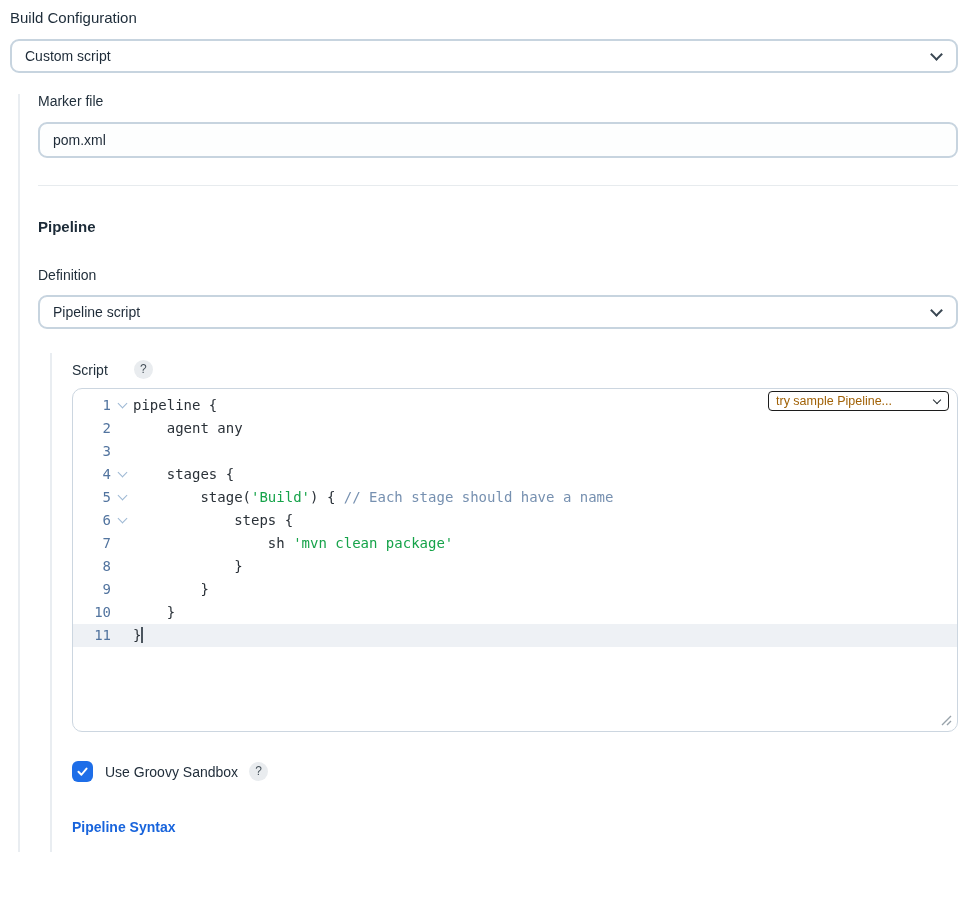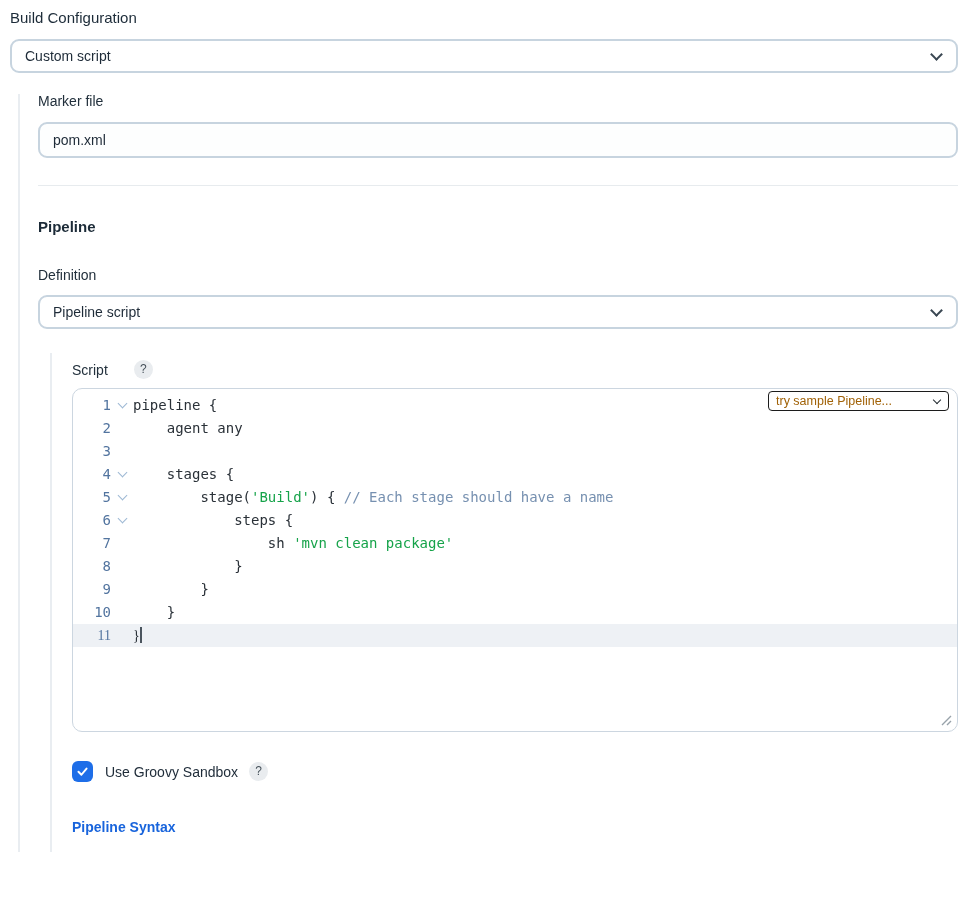--- a/index.html
+++ b/index.html
@@ -53,21 +53,21 @@
   }
 
   
   .editor {
     position:relative; margin-top:9px; height:344px;
     border:1px solid #ccd6e0; border-radius:10px; background:#ffffff;
     font-family:"DejaVu Sans Mono","Liberation Mono",monospace; font-size:14px;
     padding-top:5px; overflow:hidden;
   }
   .code-line { display:flex; height:23px; line-height:23px; width:100%; }
-  .code-line.active { background:#eef1f5;font-family:Liberation Serif, serif; }
+  .code-line.active { background:#eef1f5; }
   .ln { width:38px; text-align:right; color:var(--ln-blue,#52749f); flex:0 0 auto; }
   .foldcol { width:22px; display:flex; align-items:center; justify-content:center; flex:0 0 auto; }
   .fold-chev { width:7px; height:7px; margin-top:-4px; border-right:1.5px solid #9db8d4; border-bottom:1.5px solid #9db8d4; transform:rotate(45deg); }
   .codetxt { white-space:pre; color:#2a3138; }
   .codetxt .str { color:var(--string-green,#16a34a); }
   .codetxt .com { color:var(--comment-blue,#7690b0); }
   .cursor { display:inline-block; width:2px; height:16px; background:#4b555e; vertical-align:-3px; }
 
   .sample-select {
     position:absolute; top:2px; right:8px; width:181px; height:20px;

